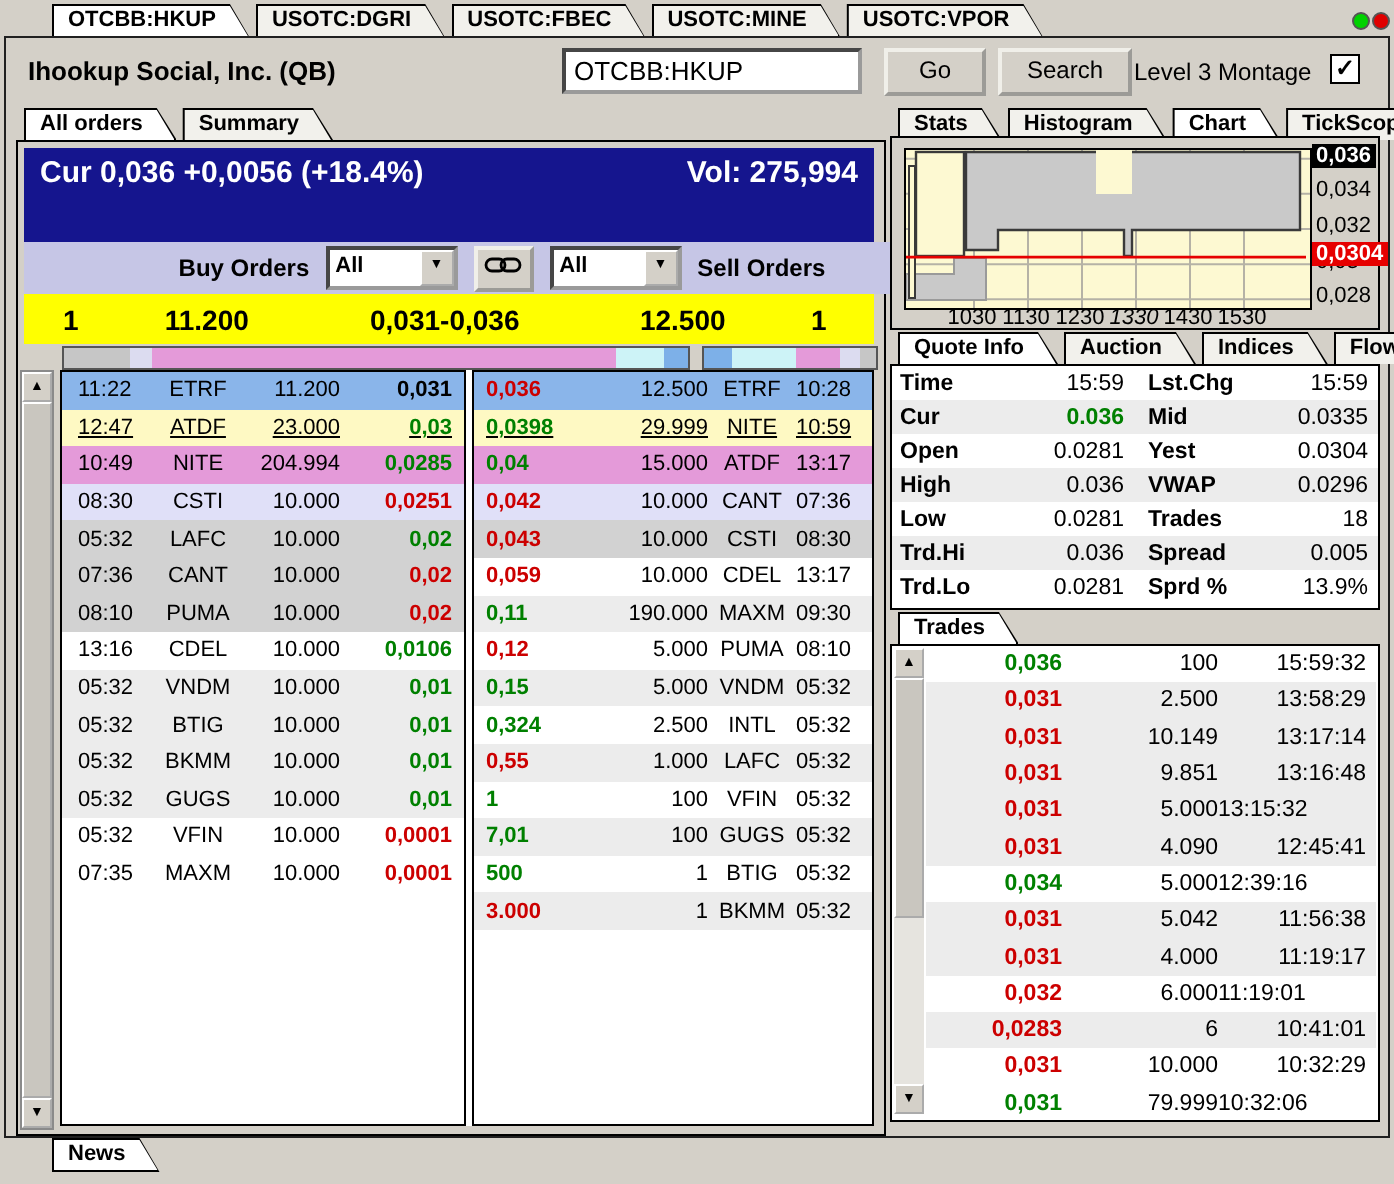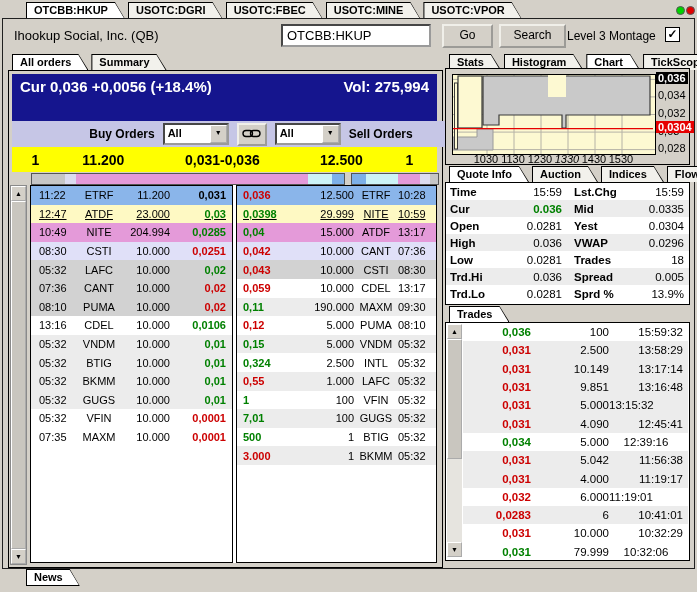--- a/index.html
+++ b/index.html
@@ -57,21 +57,21 @@
       </span>
       <span class="tab inactive">
         <span class="tab-in">USOTC:VPOR</span>
       </span>
     </div>
   <span class="led" style="left:676px;top:6px;background:#00d200;"></span>
   <span class="led" style="left:686px;top:6px;background:#e00000;"></span>
 
   <div class="frame"></div>
 
-  <div style="position:absolute;left:14px;top:28px;font-size:13px;font-weight:normal;">Ihookup Social, Inc. (QB)</div>
+  <div style="position:absolute;left:14px;top:28px;font-size:13px;font-weight:bold;">Ihookup Social, Inc. (QB)</div>
   <input style="position: absolute; left: 281px; top: 24px; width: 140px; height: 17px; border: 2px inset rgb(154, 154, 154); font-size: 13px; padding-left: 4px; font-family: &quot;Liberation Sans&quot;, sans-serif;" value="OTCBB:HKUP">
   <div class="btn" style="left:442px;top:24px;width:47px;height:20px;">Go</div>
   <div class="btn" style="left:499px;top:24px;width:63px;height:20px;">Search</div>
   <div style="position:absolute;left:567px;top:29px;font-size:12px;">Level 3 Montage</div>
   <div style="position:absolute;left:665px;top:27px;width:13px;height:13px;background:#fff;border:1px solid #000;font-size:12px;font-weight:bold;line-height:12px;text-align:center;"><span>✓</span></div>
 
   <div style="position:absolute;left:12px;top:54px;height:16px;display:flex;">
       <span class="tab">
         <span class="tab-in">All orders</span>
       </span>
@@ -475,21 +475,21 @@
           <span style="flex: 1 1 0%; text-align: left; padding-right: 5px;">13:15:32</span>
         </div>
         <div class="trow bg-lightgray">
           <span class="px-down" style="width: 68px; text-align: right; font-weight: bold;">0,031</span>
           <span style="width: 78px; text-align: right;">4.090</span>
           <span style="flex: 1 1 0%; text-align: right; padding-right: 5px;">12:45:41</span>
         </div>
         <div class="trow bg-white">
           <span class="px-up" style="width: 68px; text-align: right; font-weight: bold;">0,034</span>
           <span style="width: 78px; text-align: right;">5.000</span>
-          <span style="flex: 1 1 0%; text-align: center; padding-right: 5px;">12:39:16</span>
+          <span style="flex: 1 1 0%; text-align: left; padding-right: 5px;">12:39:16</span>
         </div>
         <div class="trow bg-lightgray">
           <span class="px-down" style="width: 68px; text-align: right; font-weight: bold;">0,031</span>
           <span style="width: 78px; text-align: right;">5.042</span>
           <span style="flex: 1 1 0%; text-align: right; padding-right: 5px;">11:56:38</span>
         </div>
         <div class="trow bg-lightgray">
           <span class="px-down" style="width: 68px; text-align: right; font-weight: bold;">0,031</span>
           <span style="width: 78px; text-align: right;">4.000</span>
           <span style="flex: 1 1 0%; text-align: right; padding-right: 5px;">11:19:17</span>
@@ -505,21 +505,21 @@
           <span style="flex: 1 1 0%; text-align: right; padding-right: 5px;">10:41:01</span>
         </div>
         <div class="trow bg-white">
           <span class="px-down" style="width: 68px; text-align: right; font-weight: bold;">0,031</span>
           <span style="width: 78px; text-align: right;">10.000</span>
           <span style="flex: 1 1 0%; text-align: right; padding-right: 5px;">10:32:29</span>
         </div>
         <div class="trow bg-white">
           <span class="px-up" style="width: 68px; text-align: right; font-weight: bold;">0,031</span>
           <span style="width: 78px; text-align: right;">79.999</span>
-          <span style="flex: 1 1 0%; text-align: center; padding-right: 5px;">10:32:06</span>
+          <span style="flex: 1 1 0%; text-align: left; padding-right: 5px;">10:32:06</span>
         </div>
       </div>
   </div>
 
   <div style="position:absolute;left:26px;top:569px;height:17px;display:flex;">
     <span class="tab">
         <span class="tab-in">News</span>
       </span>
   </div>
 

